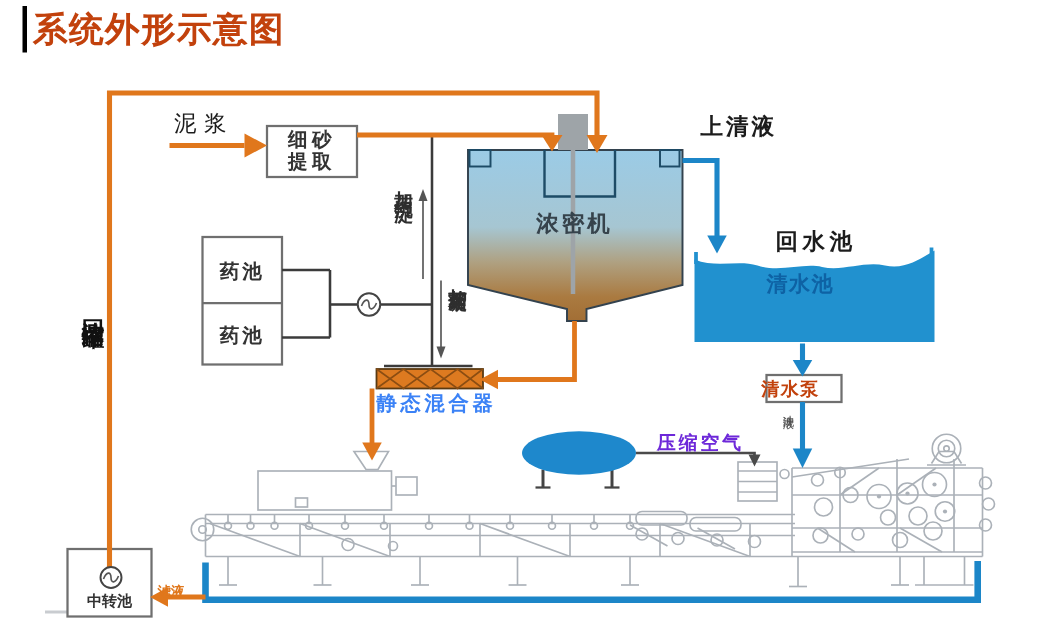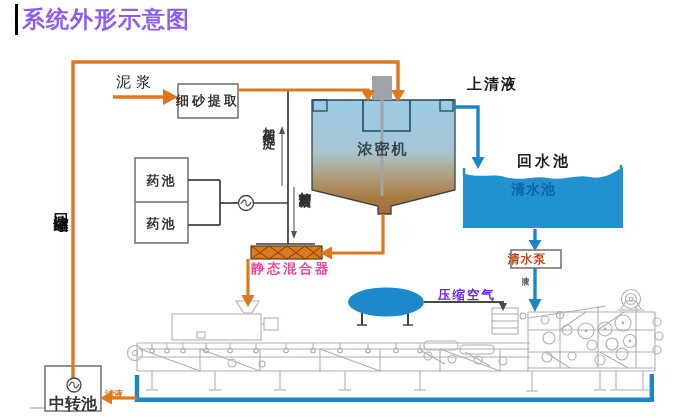--- a/index.html
+++ b/index.html
@@ -234,25 +234,25 @@
   </g>
   <polyline points="424,302 503,302 503,304" stroke="#4a4a4a" stroke-width="1.8" fill="none"></polyline>
   <polygon points="499,303 507,303 503,311" fill="#4a4a4a"></polygon>
 
   <g>
     <circle cx="74" cy="385" r="7" fill="#fff" stroke="#444" stroke-width="1.3"></circle>
     <path d="M69,386 C71,381 74,381 74,385 C74,389 77,389 79,384" class="thin" stroke-width="1.1"></path>
   </g>
 </svg>
 
-<div class="lbl" style="left:15px;top:4px;font-size:23px;font-weight:bold;color:#8b5cf6;border-left:3px solid #000;padding-left:4px;letter-spacing:1px;">系统外形示意图</div>
+<div class="lbl" style="left:15px;top:4px;font-size:23px;font-weight:bold;color:#c2410c;border-left:3px solid #000;padding-left:4px;letter-spacing:1px;">系统外形示意图</div>
 
 <div class="lbl" style="left:116px;top:73px;font-size:15px;font-weight:normal;letter-spacing:5px;">泥浆</div>
 
-<div class="lbl" style="left:178px;top:85px;width:60px;height:32px;display:flex;flex-direction:row;align-items:center;justify-content:center;font-size:13px;font-weight:bold;color:#333;line-height:1.15;letter-spacing:3px;">
+<div class="lbl" style="left:178px;top:85px;width:60px;height:32px;display:flex;flex-direction:column;align-items:center;justify-content:center;font-size:13px;font-weight:bold;color:#333;line-height:1.15;letter-spacing:3px;">
   <span>细砂</span>
   <span>提取</span>
 </div>
 
 <div class="lbl" style="left:435px;top:75px;font-size:15px;font-weight:bold;letter-spacing:2px;margin-left:32px;">上清液</div>
 
 <div class="lbl" style="left:351px;top:128px;width:64px;text-align:center;font-size:15px;font-weight:bold;color:#36434C;letter-spacing:2px;margin-top:12px;">浓密机</div>
 
 <div class="lbl" style="left:517px;top:152px;font-size:15px;font-weight:bold;letter-spacing:3px;">回水池</div>
 
@@ -261,23 +261,23 @@
 <div class="lbl" style="left:511px;top:250px;width:32px;height:18px;display:flex;align-items:center;justify-content:center;font-size:12px;font-weight:bold;color:#c2410c;letter-spacing:1px;">清水泵</div>
 
 <div class="lbl vert" style="left:520px;top:270px;font-size:7.5px;color:#4a4a4a;letter-spacing:1px;">冲洗液</div>
 
 <div class="lbl" style="left:135px;top:172px;width:53px;text-align:center;font-size:13px;font-weight:bold;color:#333;letter-spacing:2px;">药池</div>
 <div class="lbl" style="left:135px;top:215px;width:53px;text-align:center;font-size:13px;font-weight:bold;color:#333;letter-spacing:2px;">药池</div>
 
 <div class="lbl vert" style="left:260px;top:117px;font-size:12.5px;font-weight:bold;color:#2e2e2e;letter-spacing:3px;">加药沉淀</div>
 <div class="lbl vert" style="left:296px;top:182px;font-size:12.5px;font-weight:bold;color:#2e2e2e;letter-spacing:1px;">加药絮凝</div>
 
-<div class="lbl" style="left:251px;top:260px;font-size:13.5px;font-weight:bold;color:#ec4899;letter-spacing:2.5px;">静态混合器</div>
+<div class="lbl" style="left:251px;top:260px;font-size:13.5px;font-weight:bold;color:#3b82f6;letter-spacing:2.5px;">静态混合器</div>
 
 
 <div class="lbl" style="left:438px;top:287px;font-size:12.5px;font-weight:bold;color:#6d28d9;letter-spacing:2px;">压缩空气</div>
 
 <div class="lbl vert" style="left:51px;top:201px;font-size:15px;font-weight:bold;color:#111;letter-spacing:1.5px;">回浓缩罐</div>
 
-<div class="lbl" style="left:47px;top:394px;width:52px;text-align:center;font-size:16px;font-weight:bold;color:#333;">中转池</div>
+<div class="lbl" style="left:47px;top:394px;width:52px;text-align:center;font-size:10px;font-weight:bold;color:#333;">中转池</div>
 
 <div class="lbl" style="left:105px;top:388px;font-size:9px;font-weight:bold;color:var(--flow-orange);">滤液</div>
 </div>
 
 </body></html>

